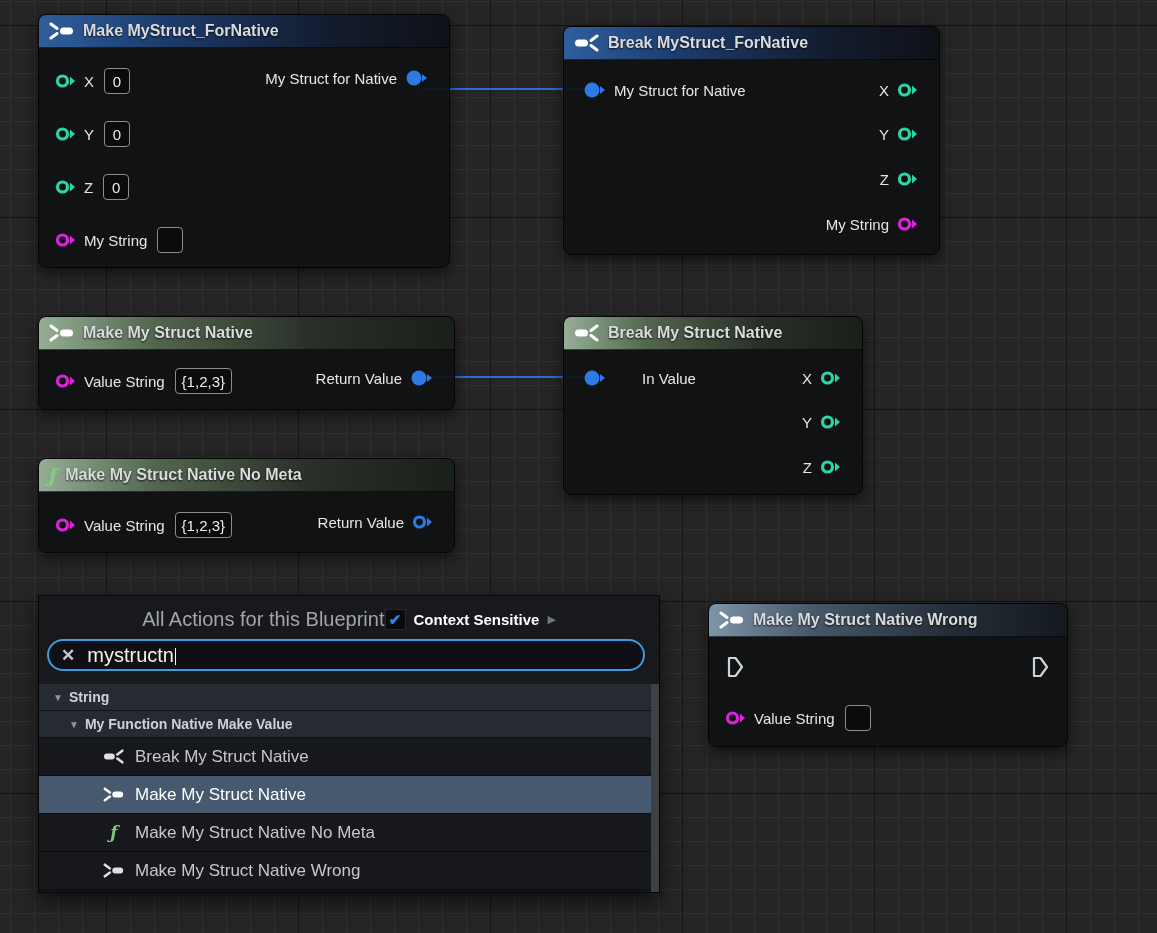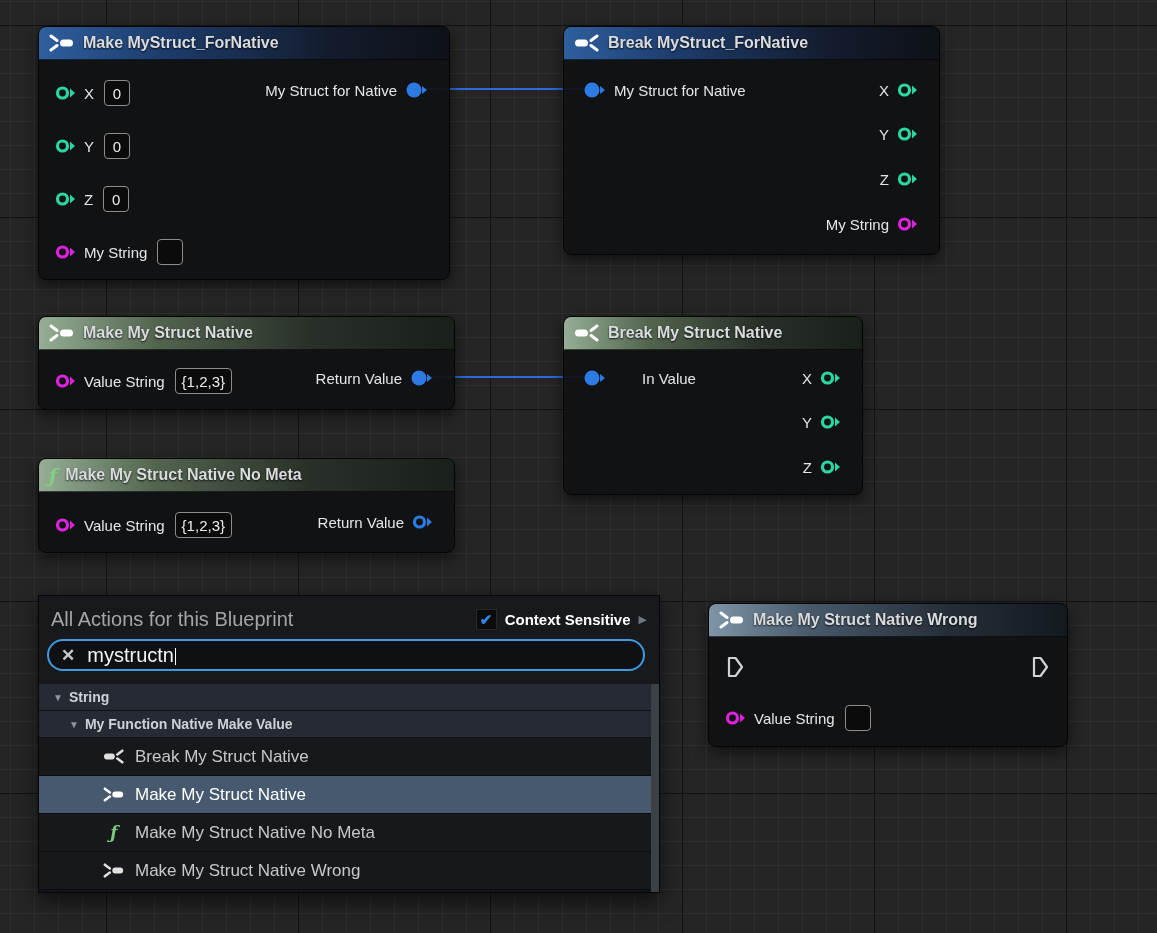--- a/index.html
+++ b/index.html
@@ -39,21 +39,21 @@
   .valbox.empty{width:12px;}
   .pin{display:inline-flex;align-items:center;}
   .pin.green{color:#2bd6a2;} .pin.magenta{color:#dd22dd;} .pin.blue{color:#2d7ae4;}
   .fico{font-family:"DejaVu Serif",serif;font-style:italic;font-weight:bold;color:#82cf82;font-size:19px;line-height:1;}
   .wire{position:absolute;height:2px;background:#2a6bd8;z-index:0;}
   
   #menu{
     position:absolute;left:38px;top:595px;width:620px;height:296px;
     background:#17191c;border:1px solid #070708;box-shadow:0 8px 20px rgba(0,0,0,0.6);
   }
-  #menu-titlebar{display:flex;align-items:center;justify-content:space-between;padding:12px 12px 8px 12px;}
+  #menu-titlebar{display:flex;align-items:center;justify-content:center;padding:12px 12px 8px 12px;}
   #menu-title{font-size:20px;color:#a3a5a7;}
   #ctx{display:flex;align-items:center;gap:8px;}
   #ctx-box{width:19px;height:19px;background:#0b0b0c;border:1px solid #26282c;display:flex;align-items:center;justify-content:center;color:#2d87e8;font-size:15px;font-weight:bold;}
   #ctx-label{font-size:15px;font-weight:bold;color:#ffffff;}
   #ctx-arrow{color:#70777f;font-size:11px;}
   #searchpill{
     margin:0 14px 0 8px;height:28px;border:2px solid #3f9be0;border-radius:16px;
     background:#0e1013;display:flex;align-items:center;padding:0 12px;gap:12px;
   }
   #search-clear{color:#c4c8cb;font-size:17px;font-weight:bold;line-height:1;}
@@ -69,21 +69,21 @@
   .mico{display:inline-flex;color:#e0e0e0;}
 </style>
 </head>
 <body>
 
 <div id="canvas">
 
   <div class="wire" style="left:421px;top:88px;width:175px;"></div>
   <div class="wire" style="left:427px;top:376px;width:169px;"></div>
 
-  <div class="node" style="left:38px;top:26px;width:410px;height:252px;">
+  <div class="node" style="left:38px;top:14px;width:410px;height:252px;">
     <div class="nhead blue">
       <span class="pin">
         <svg width="26" height="18" viewBox="0 0 26 18">
             <path d="M2 2 L8 6.5" stroke="#fff" stroke-width="3" stroke-linecap="round"></path>
             <path d="M2 16 L8 11.5" stroke="#fff" stroke-width="3" stroke-linecap="round"></path>
             <rect x="11" y="5.5" width="13" height="7" rx="3.5" fill="#fff"></rect>
           </svg>
       </span>
       <span class="ntitle">Make MyStruct_ForNative</span>
     </div>

